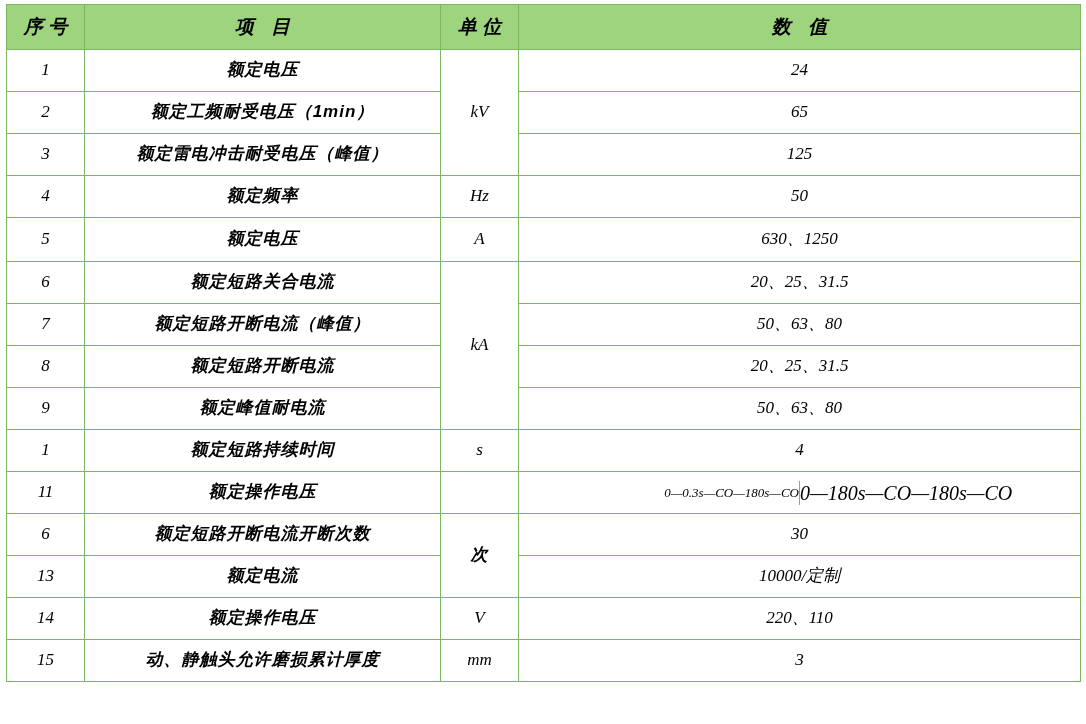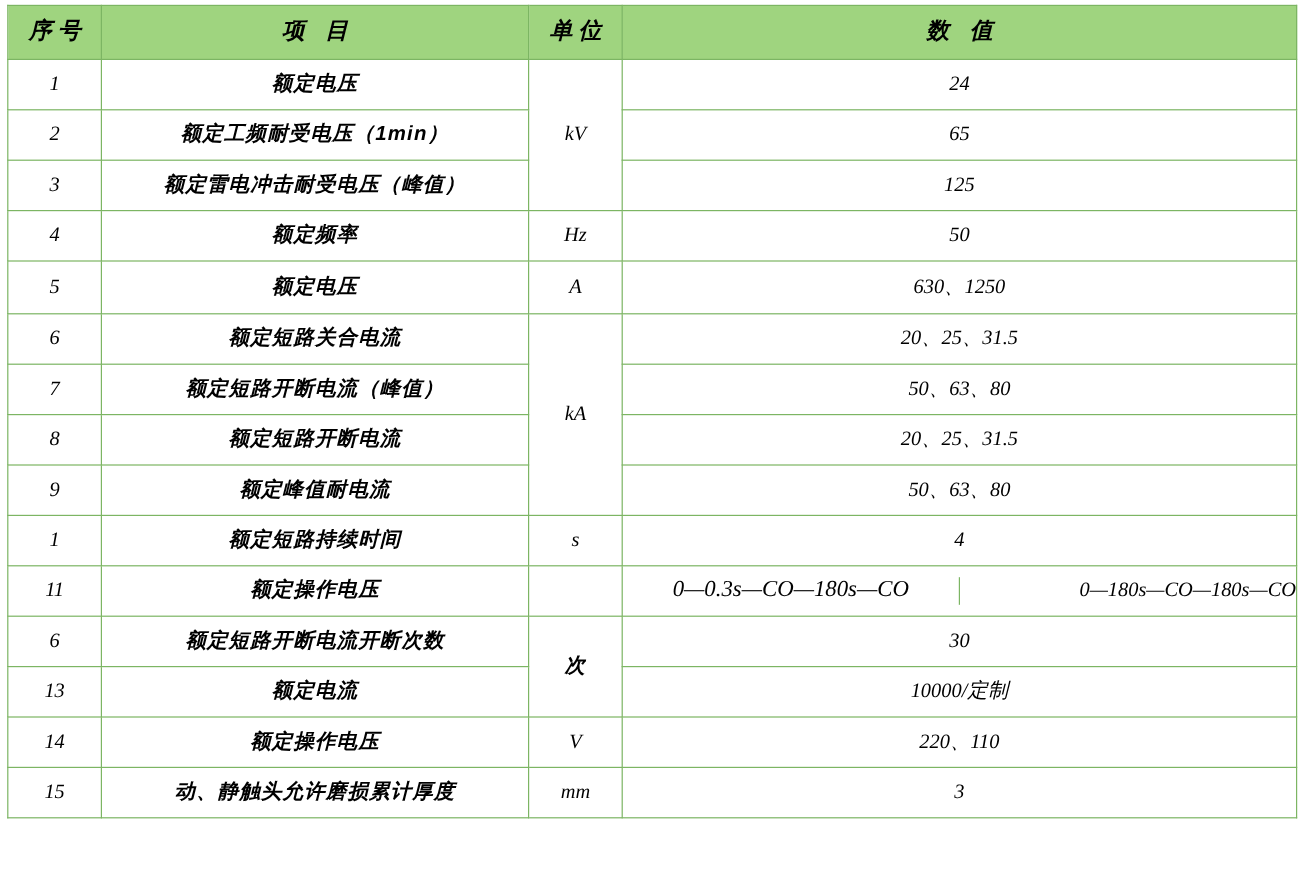--- a/index.html
+++ b/index.html
@@ -158,22 +158,22 @@
       </tr>
 
       <tr class="row">
         <td class="no">11</td>
         <td class="item">额定操作电压</td>
         <td class="unit"></td>
         <td class="val" style="padding:0">
           <table style="width:100%;border-collapse:collapse;table-layout:fixed">
             <tbody>
                 <tr>
-              <td style="width:50%;border:0;border-right:1px solid #7cb563;text-align:center;font-size:19px;font-family:'Liberation Serif',serif">0—0.3s—CO—180s—CO</td>
-              <td style="width:50%;border:0;text-align:right;font-size:17px;font-family:'Liberation Serif',serif">0—180s—CO—180s—CO</td>
+              <td style="width:50%;border:0;border-right:1px solid #7cb563;text-align:right;font-size:13px;font-family:'Liberation Serif',serif">0—0.3s—CO—180s—CO</td>
+              <td style="width:50%;border:0;text-align:left;font-size:20px;font-family:'Liberation Serif',serif">0—180s—CO—180s—CO</td>
             </tr>
           </tbody>
             </table>
         </td>
       </tr>
 
       <tr class="row">
         <td class="no">6</td>
         <td class="item">额定短路开断电流开断次数</td>
         <td class="unit item" rowspan="2">次</td>

